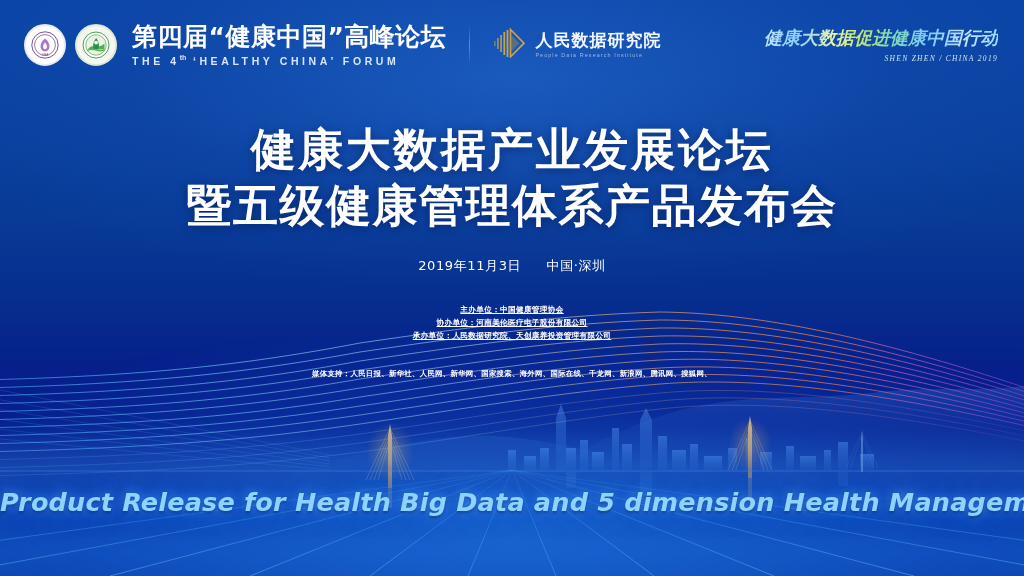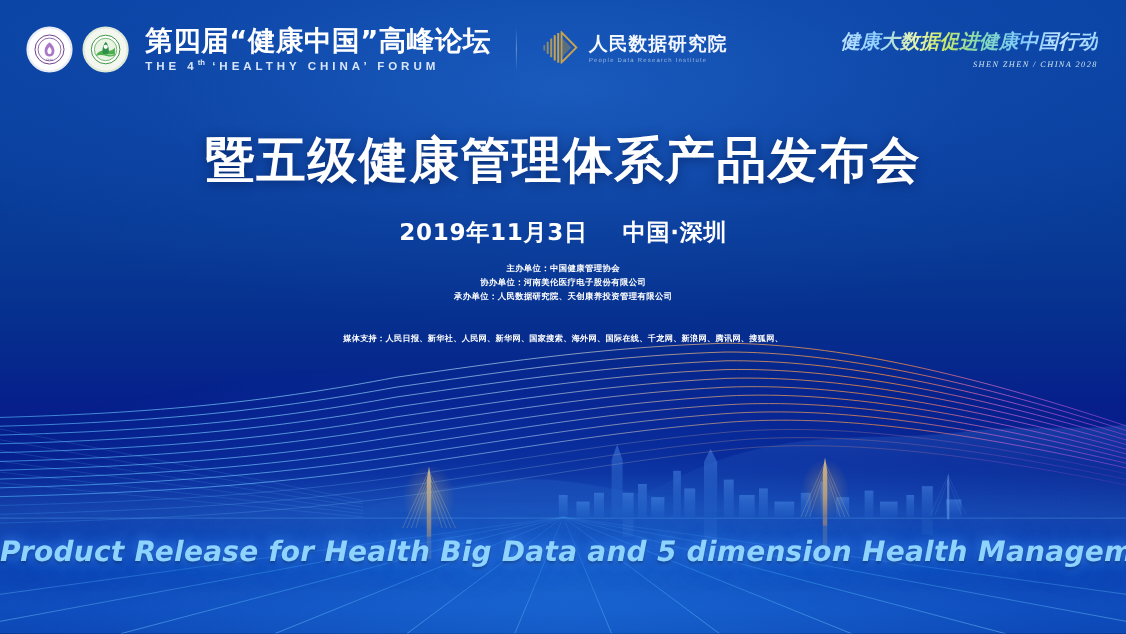--- a/index.html
+++ b/index.html
@@ -188,35 +188,36 @@
     line-height: 1.33;
     letter-spacing: 2.5px;
     font-family: "DejaVu Sans", "Liberation Sans", sans-serif;
     text-shadow: 0 2px 10px rgba(0,20,70,0.55);
   }
   .main-title .ln2 { letter-spacing: 1.5px; font-family: Liberation Mono, monospace; }
 
   .date-line {
     margin-top: 17px;
     color: #ffffff;
-    font-size: 21px;
-    font-weight: bold;
+    font-size: 13px;
+    font-weight: normal;
     letter-spacing: 0.6px;
     font-family: "DejaVu Sans", "Liberation Sans", sans-serif;
   }
   .date-line .sep { display: inline-block; width: 16px; }
 
   .orgs {
-    margin-top: 12px;
+    margin-top: 28px;
     color: #ffffff;
     font-size: 7.6px;
     font-weight: bold;
     line-height: 1.75;
     letter-spacing: 0.35px;
     font-family: "DejaVu Sans", "Liberation Sans", sans-serif;
+    text-decoration: underline;
   }
   .media {
     margin-top: 24px;
     color: #ffffff;
     font-size: 7.4px;
     font-weight: bold;
     line-height: 1.8;
     letter-spacing: 0.3px;
     font-family: "DejaVu Sans", "Liberation Sans", sans-serif;
   }
@@ -472,26 +473,27 @@
         </span>
         <div class="pdri-text">
           <div class="pdri-cn">人民数据研究院</div>
           <div class="pdri-en">People Data Research Institute</div>
         </div>
       </div>
     </div>
 
     <div class="campaign">
       <div class="campaign-cn">健康大数据促进健康中国行动</div>
-      <div class="campaign-en">SHEN ZHEN / CHINA 2028</div>
+      <div class="campaign-en">SHEN ZHEN / CHINA 2019</div>
     </div>
   </div>
 
   <div class="main-block">
     <div class="main-title">
+      <div class="ln1">健康大数据产业发展论坛</div>
       <div class="ln2">暨五级健康管理体系产品发布会</div>
     </div>
 
     <div class="date-line">
       <span>2019年11月3日</span>
       <span class="sep"></span>
       <span>中国·深圳</span>
     </div>
 
     <div class="orgs">

